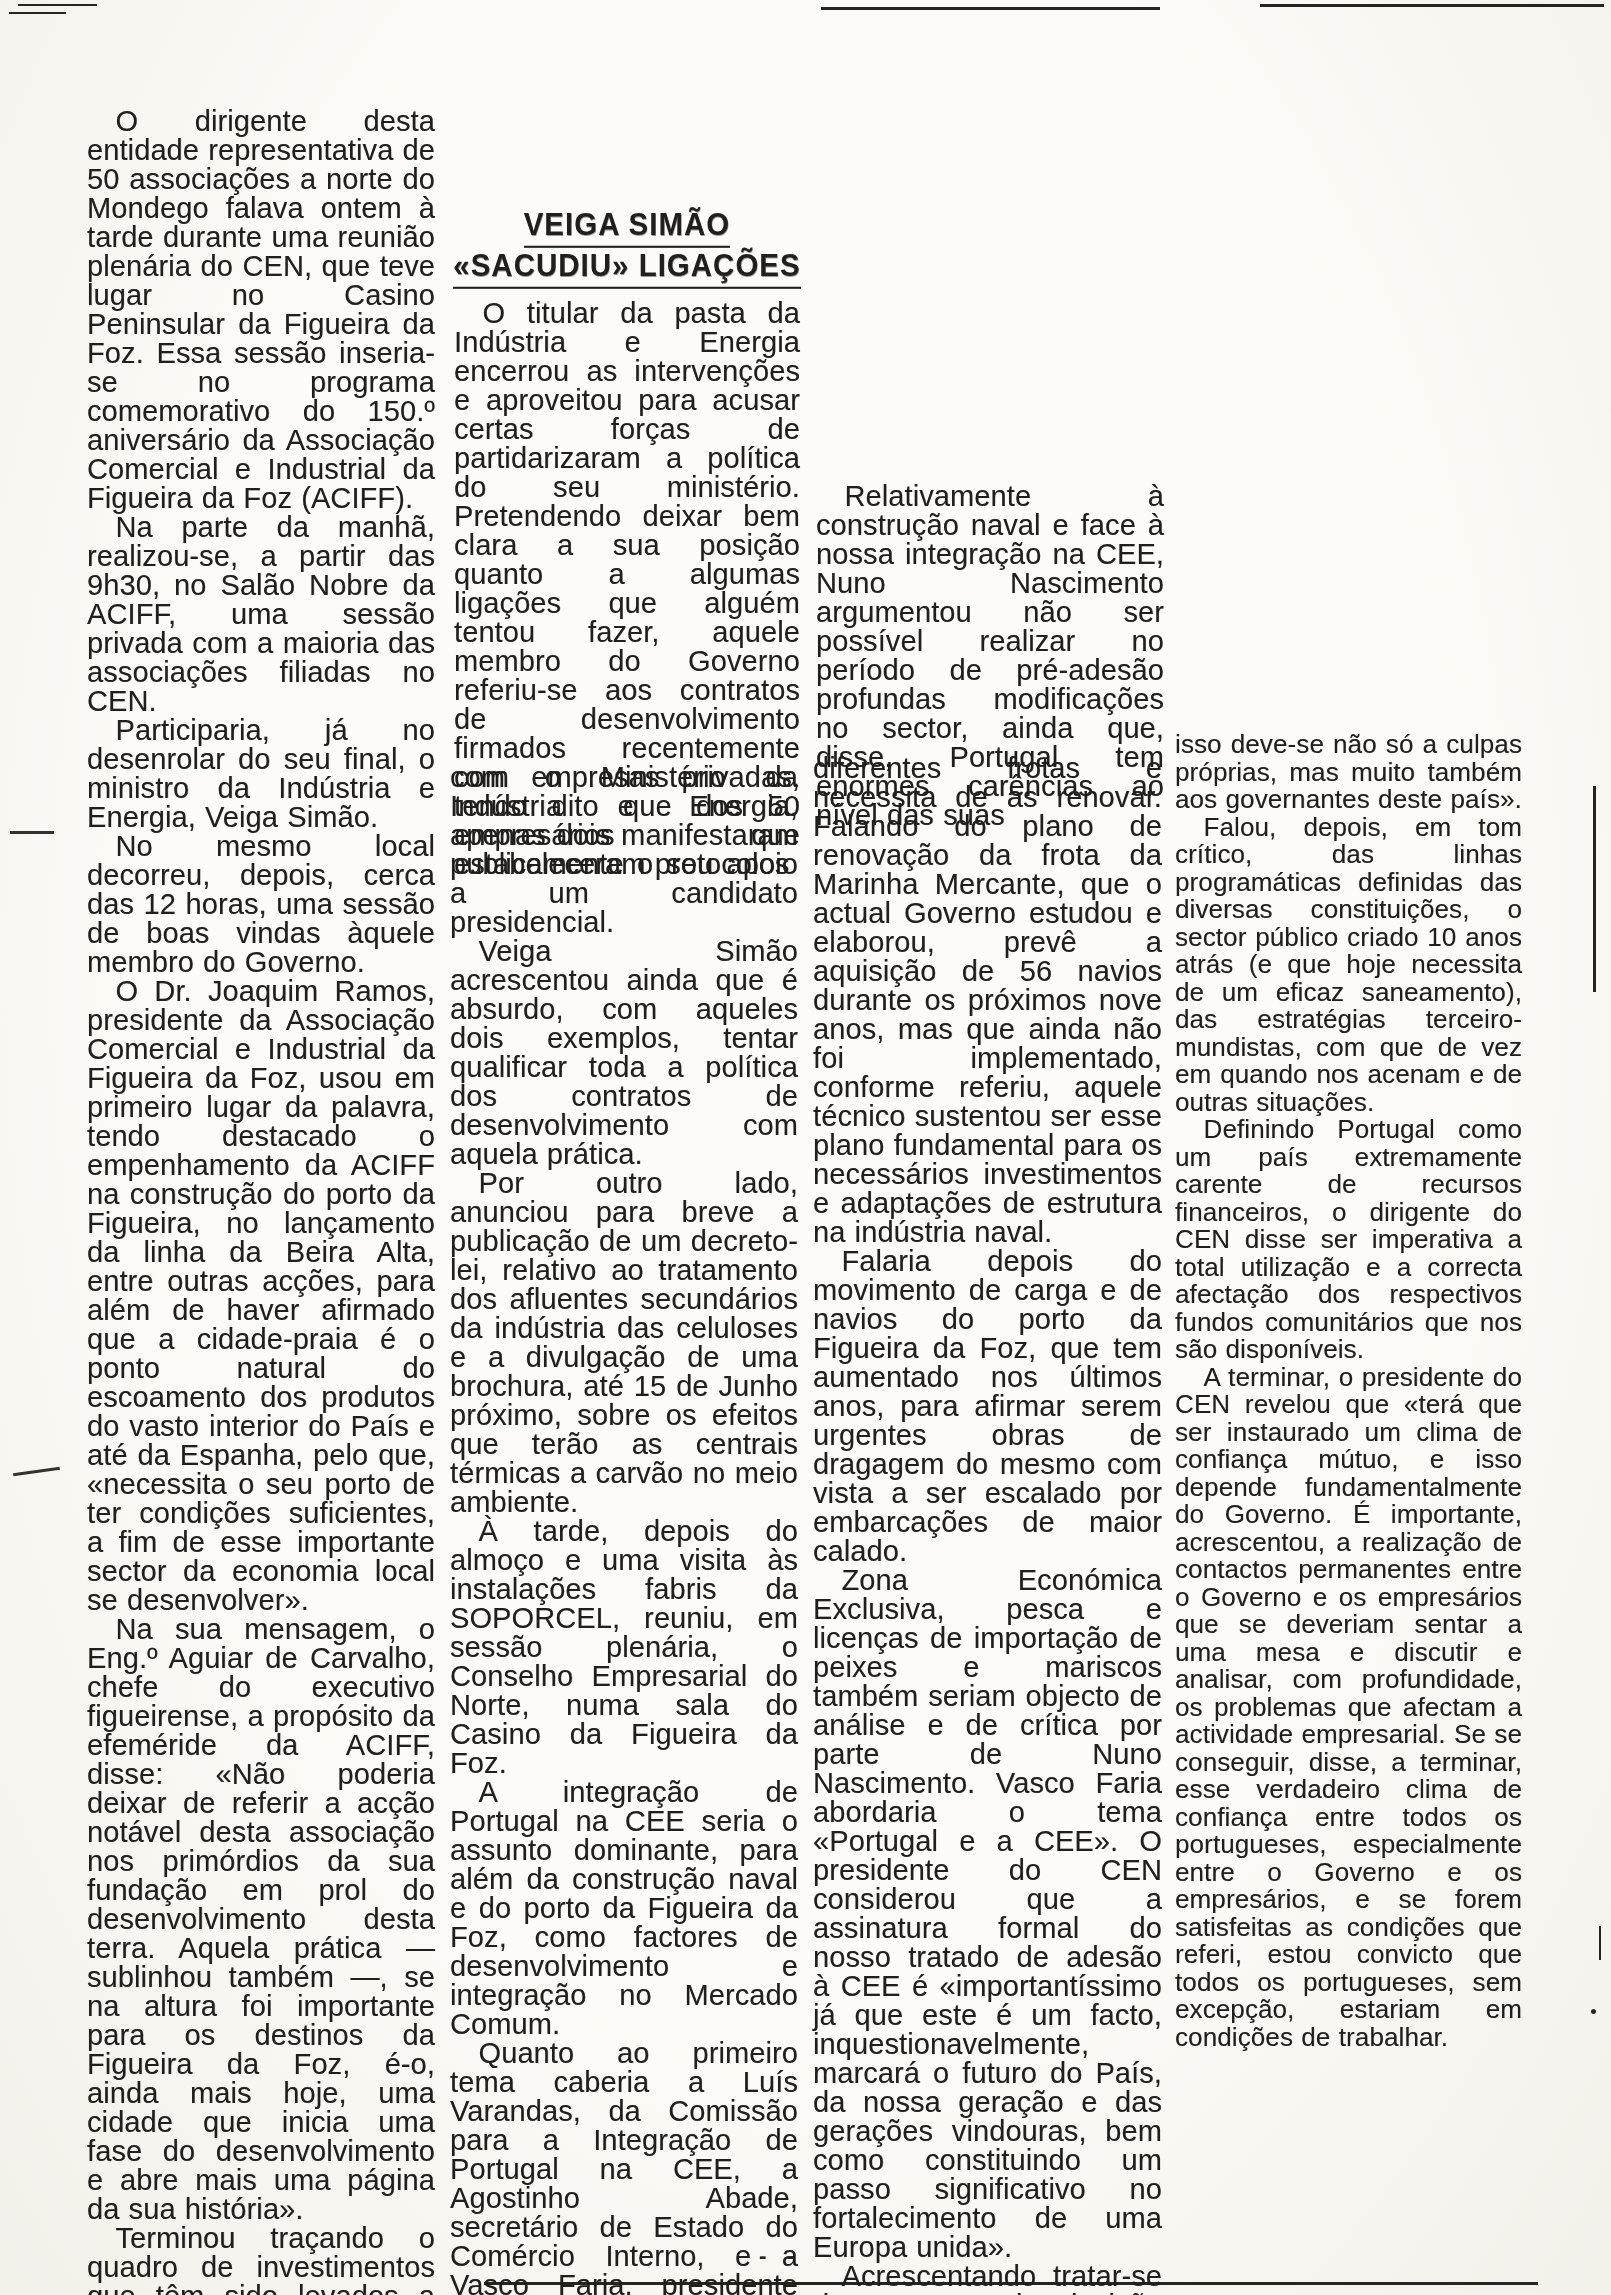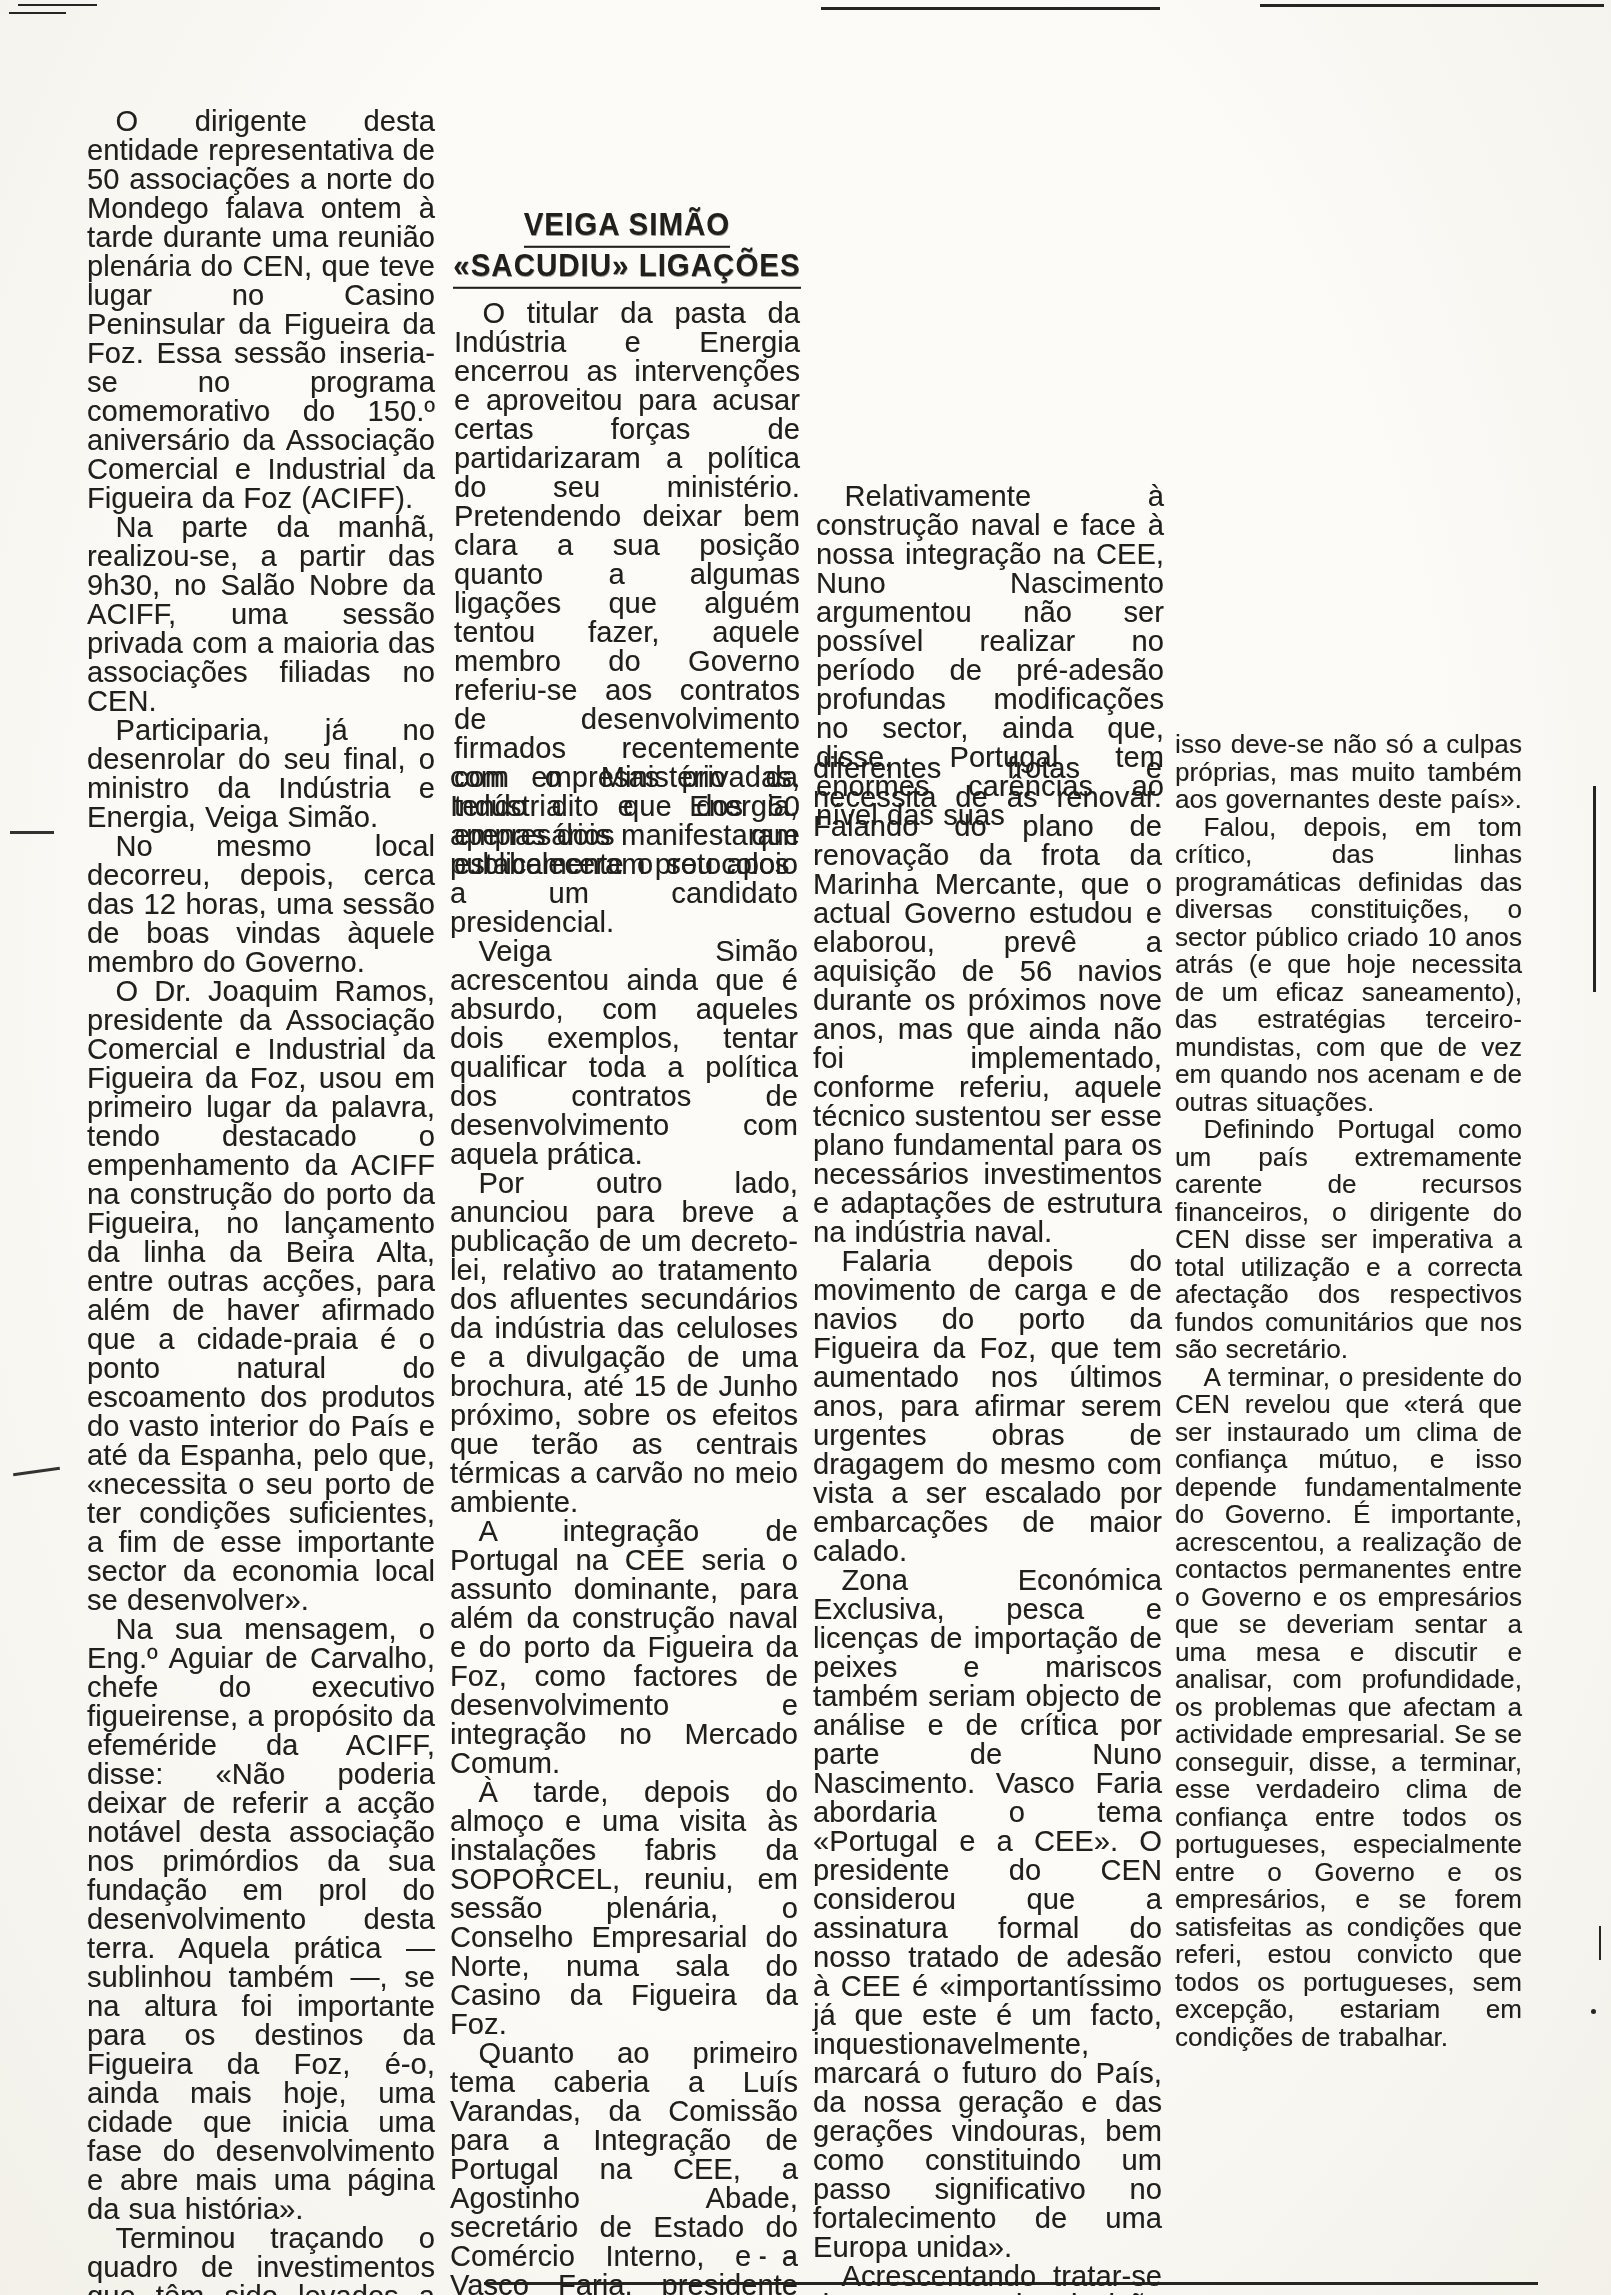--- a/index.html
+++ b/index.html
@@ -88,34 +88,34 @@
     </div>
 
   <div class="textcol" style="left:816px; top:482px; width:348px;">
       <p>Relativamente à construção naval e face à nossa integração na CEE, Nuno Nascimento argumentou não ser possível realizar no período de pré-adesão profundas modificações no sector, ainda que, disse, Portugal tem enormes carências ao nível das suas</p>
     </div>
 
   <div class="textcol cont" style="left:450px; top:763px; width:348px;">
       <p>com o Ministério da Indústria e Energia, apenas dois manifestaram publicamente o seu apoio a um candidato presidencial.</p>
       <p>Veiga Simão acrescentou ainda que é absurdo, com aqueles dois exemplos, tentar qualificar toda a política dos contratos de desenvolvimento com aquela prática.</p>
       <p>Por outro lado, anunciou para breve a publicação de um decreto-lei, relativo ao tratamento dos afluentes secundários da indústria das celuloses e a divulgação de uma brochura, até 15 de Junho próximo, sobre os efeitos que terão as centrais térmicas a carvão no meio ambiente.</p>
+      <p>À tarde, depois do almoço e uma visita às instalações fabris da SOPORCEL, reuniu, em sessão plenária, o Conselho Empresarial do Norte, numa sala do Casino da Figueira da Foz.</p>
       <p>A integração de Portugal na CEE seria o assunto dominante, para além da construção naval e do porto da Figueira da Foz, como factores de desenvolvimento e integração no Mercado Comum.</p>
-      <p>À tarde, depois do almoço e uma visita às instalações fabris da SOPORCEL, reuniu, em sessão plenária, o Conselho Empresarial do Norte, numa sala do Casino da Figueira da Foz.</p>
       <p>Quanto ao primeiro tema caberia a Luís Varandas, da Comissão para a Integração de Portugal na CEE, a Agostinho Abade, secretário de Estado do Comércio Interno, e a Vasco Faria, presidente do CEN, falar nesse assunto.</p>
       <p>O segundo tema abordou-o Eng.º Nuno Nascimento. Este começou por destacar o papel importante da ACIFF no desenvolvimento da construção naval e dos transportes marítimos na Figueira da Foz, tendo recordado uma ou outra acção que esta entidade desenvolveu em prol destes dois sectores.</p>
     </div>
 
   <div class="textcol cont" style="left:813px; top:754px; width:349px;">
       <p>diferentes frotas e necessita de as renovar. Falando do plano de renovação da frota da Marinha Mercante, que o actual Governo estudou e elaborou, prevê a aquisição de 56 navios durante os próximos nove anos, mas que ainda não foi implementado, conforme referiu, aquele técnico sustentou ser esse plano fundamental para os necessários investimentos e adaptações de estrutura na indústria naval.</p>
       <p>Falaria depois do movimento de carga e de navios do porto da Figueira da Foz, que tem aumentado nos últimos anos, para afirmar serem urgentes obras de dragagem do mesmo com vista a ser escalado por embarcações de maior calado.</p>
       <p>Zona Económica Exclusiva, pesca e licenças de importação de peixes e mariscos também seriam objecto de análise e de crítica por parte de Nuno Nascimento. Vasco Faria abordaria o tema «Portugal e a CEE». O presidente do CEN considerou que a assinatura formal do nosso tratado de adesão à CEE é «importantíssimo já que este é um facto, inquestionavelmente, marcará o futuro do País, da nossa geração e das gerações vindouras, bem como constituindo um passo significativo no fortalecimento de uma Europa unida».</p>
       <p>Acrescentando tratar-se de uma grande decisão político-económica geral que condicionará o nosso futuro de forma irredutível, Vasco Faria, referiu «o choque derivado da adesão, nos primeiros anos, saldar-se-á por um balanço negativo porque os empresários portugueses, na sua maioria, não estão preparados para enfrentar tal impacto,</p>
     </div>
 
   <div class="textcol cont tight" style="left:1175px; top:731px; width:347px;">
       <p>isso deve-se não só a culpas próprias, mas muito também aos governantes deste país».</p>
       <p>Falou, depois, em tom crítico, das linhas programáticas definidas das diversas constituições, o sector público criado 10 anos atrás (e que hoje necessita de um eficaz saneamento), das estratégias terceiro-mundistas, com que de vez em quando nos acenam e de outras situações.</p>
-      <p>Definindo Portugal como um país extremamente carente de recursos financeiros, o dirigente do CEN disse ser imperativa a total utilização e a correcta afectação dos respectivos fundos comunitários que nos são secretário.</p>
+      <p>Definindo Portugal como um país extremamente carente de recursos financeiros, o dirigente do CEN disse ser imperativa a total utilização e a correcta afectação dos respectivos fundos comunitários que nos são disponíveis.</p>
       <p>A terminar, o presidente do CEN revelou que «terá que ser instaurado um clima de confiança mútuo, e isso depende fundamentalmente do Governo. É importante, acrescentou, a realização de contactos permanentes entre o Governo e os empresários que se deveriam sentar a uma mesa e discutir e analisar, com profundidade, os problemas que afectam a actividade empresarial. Se se conseguir, disse, a terminar, esse verdadeiro clima de confiança entre todos os portugueses, especialmente entre o Governo e os empresários, e se forem satisfeitas as condições que referi, estou convicto que todos os portugueses, sem excepção, estariam em condições de trabalhar.</p>
     </div>
 
 </div>
 
 
 </body></html>

